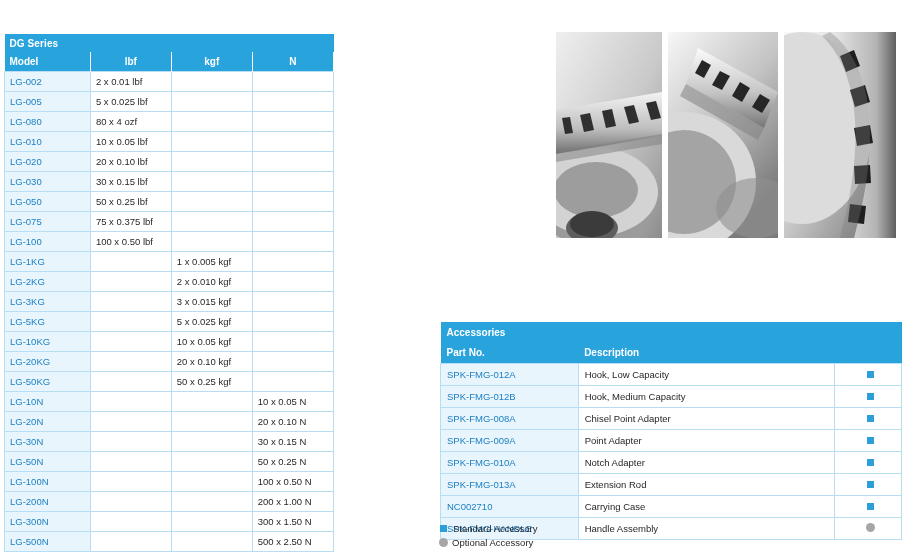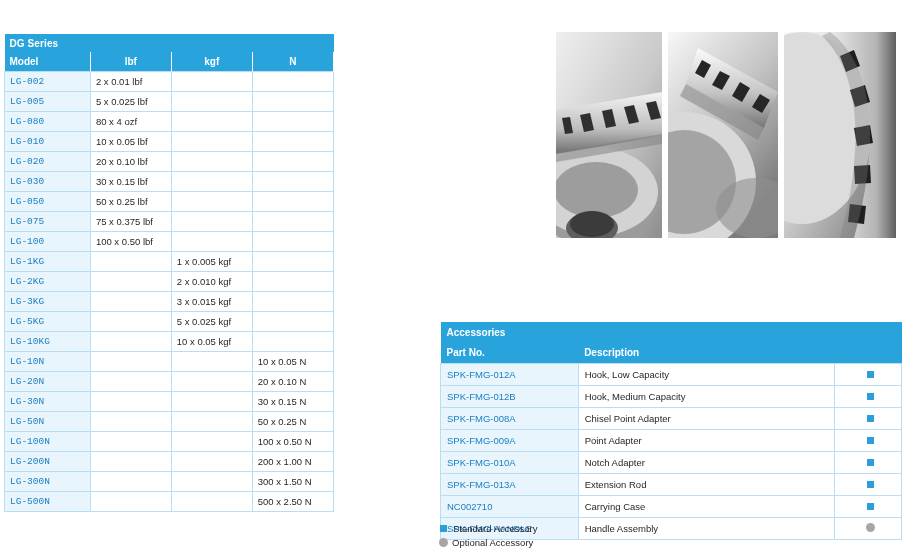--- a/index.html
+++ b/index.html
@@ -55,21 +55,20 @@
     height: 19px;
     border: 1px solid #b9ddf2;
     font-size: 9.5px;
     padding-left: 5px;
     vertical-align: middle;
   }
   .spec-table tbody td.model {
     color: #1b7fc4;
     background: #e9f5fc;
     width: 86px;
-    font-family: Liberation Mono, monospace;
   }
   .spec-table tbody td.val {
     color: #231f20;
     background: #ffffff;
   }
   .col-lbf { width: 81px; }
   .col-kgf { width: 81px; }
   .col-n   { width: 82px; }
 
   
@@ -278,20 +277,32 @@
     <tr>
       <td class="model">LG-5KG</td>
       <td class="val col-lbf"></td>
       <td class="val col-kgf">5 x 0.025 kgf</td>
       <td class="val col-n"></td>
     </tr>
     <tr>
       <td class="model">LG-10KG</td>
       <td class="val col-lbf"></td>
       <td class="val col-kgf">10 x 0.05 kgf</td>
+      <td class="val col-n"></td>
+    </tr>
+    <tr>
+      <td class="model">LG-20KG</td>
+      <td class="val col-lbf"></td>
+      <td class="val col-kgf">20 x 0.10 kgf</td>
+      <td class="val col-n"></td>
+    </tr>
+    <tr>
+      <td class="model">LG-50KG</td>
+      <td class="val col-lbf"></td>
+      <td class="val col-kgf">50 x 0.25 kgf</td>
       <td class="val col-n"></td>
     </tr>
     <tr>
       <td class="model">LG-10N</td>
       <td class="val col-lbf"></td>
       <td class="val col-kgf"></td>
       <td class="val col-n">10 x 0.05 N</td>
     </tr>
     <tr>
       <td class="model">LG-20N</td>

